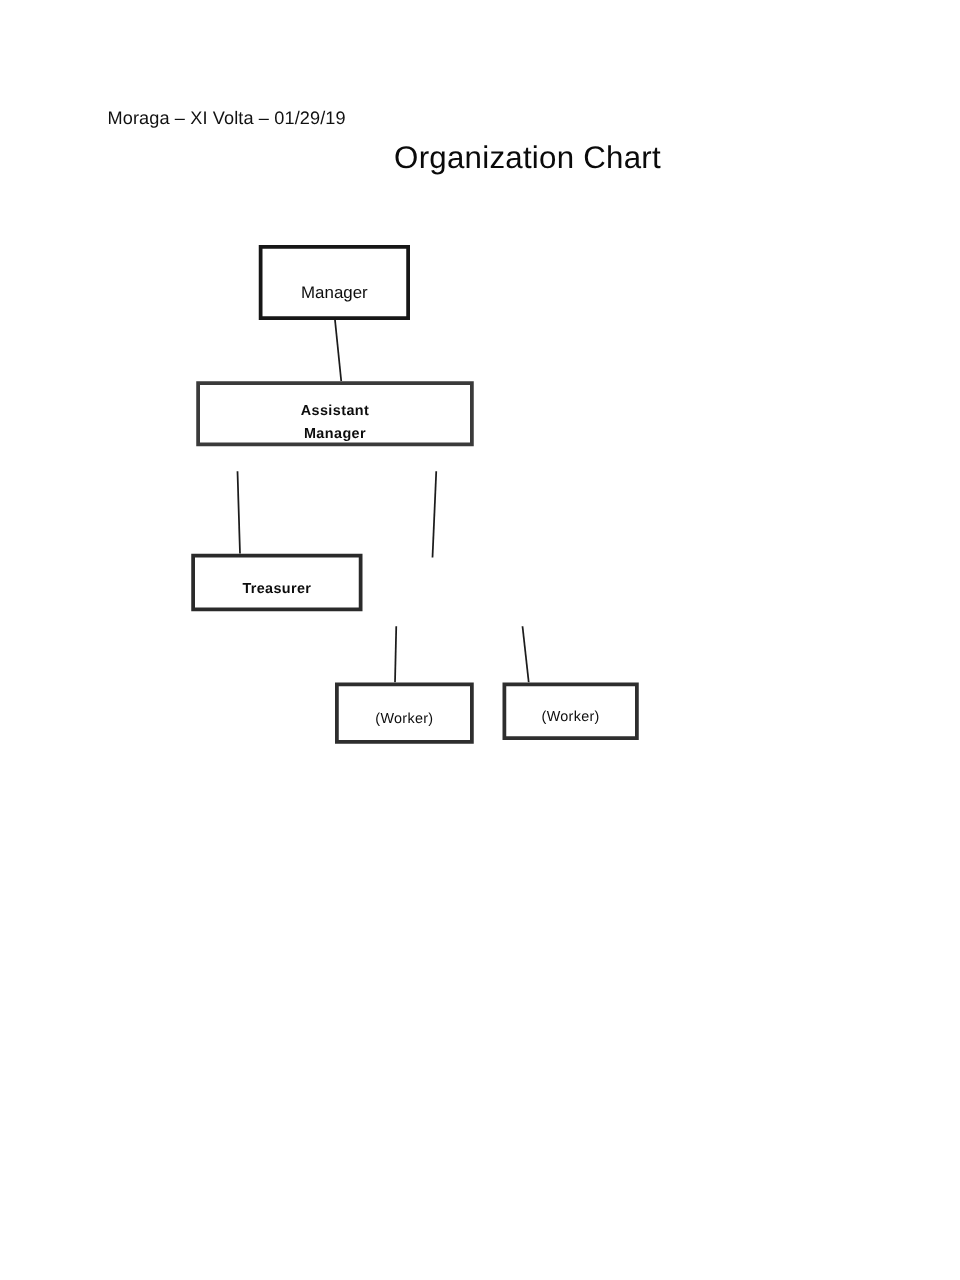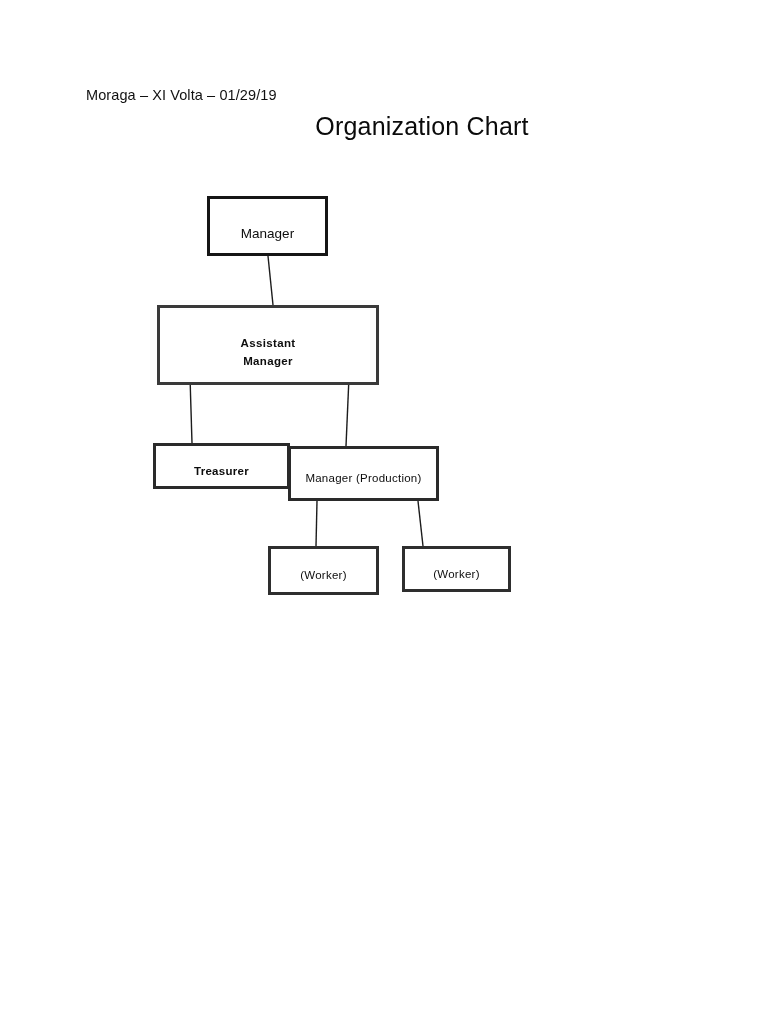--- a/index.html
+++ b/index.html
@@ -91,21 +91,21 @@
     left: 207px;  top: 196px;  width: 121px; height: 60px;
     border-color: #161616;
   }
   .node-manager .node-label {
     font-size: 13.5px;
     line-height: 17px;
     padding-bottom: 11px;
   }
 
   .node-assistant {
-    left: 157px; top: 305px; width: 222px; height: 80px;
+    left: 157px; top: 305px; width: 222px; height: 52px;
     border-color: #3a3a3a;
     align-items: center;
   }
   .node-assistant .node-label {
     font-size: 11.5px;
     font-weight: 700;
     line-height: 18px;
     letter-spacing: 0.35px;
     padding-top: 14px;
   }
@@ -183,23 +183,20 @@
 
     <div class="org-node node-assistant">
       <span class="node-label">Assistant
 Manager</span>
     </div>
 
     <div class="org-node node-treasurer">
       <span class="node-label">Treasurer</span>
     </div>
 
-    <div class="org-node node-production">
-      <span class="node-label">Manager (Production)</span>
-    </div>
 
     <div class="org-node node-worker-left">
       <span class="node-label">(Worker)</span>
     </div>
 
     <div class="org-node node-worker-right">
       <span class="node-label">(Worker)</span>
     </div>
 
   </div>

